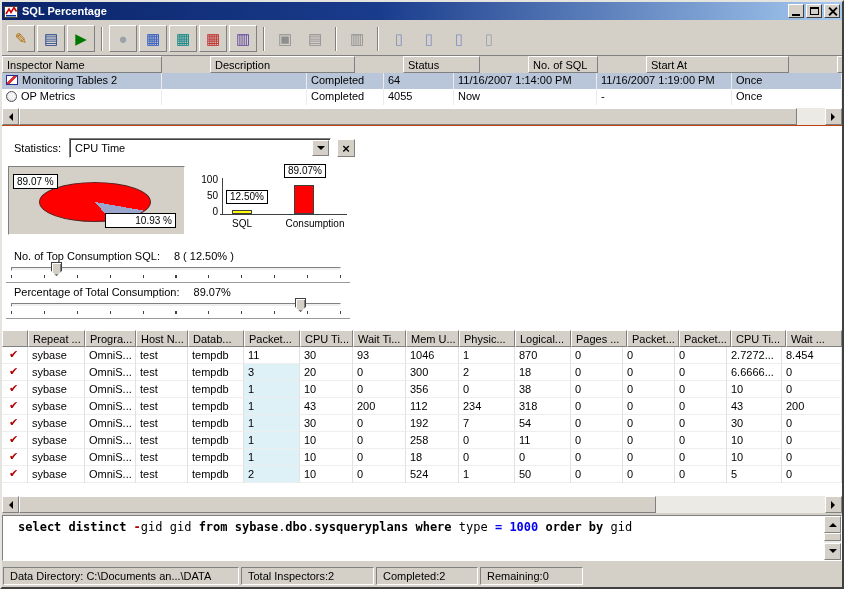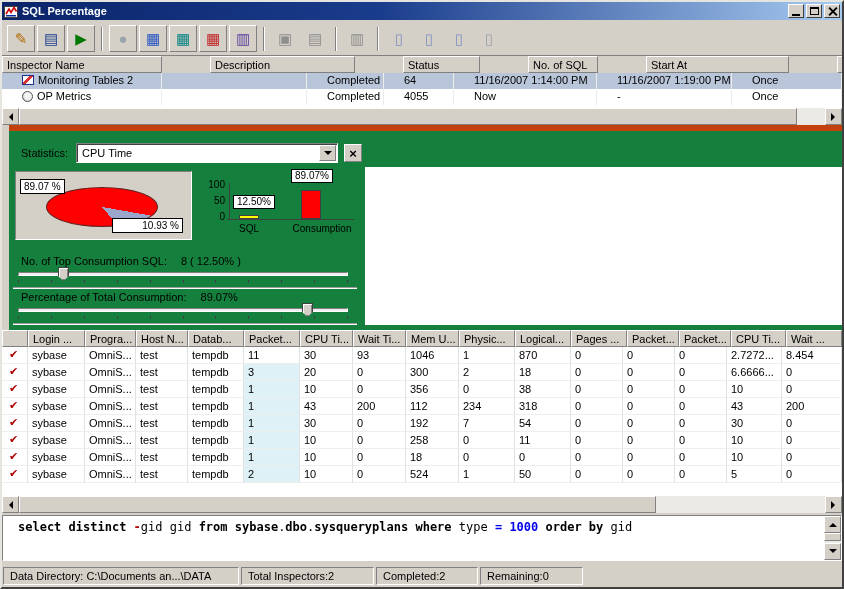--- a/index.html
+++ b/index.html
@@ -61,21 +61,21 @@
   .hcell{
     height:17px; padding:2px 4px; background:#d4d0c8;
     border:1px solid; border-color:#fff #808080 #808080 #fff;
     white-space:nowrap; overflow:hidden; flex:none;
   }
   .hcell.fill{ flex:1; }
   .ins-rows{ position:absolute; left:0; top:71px; right:0; height:35px; background:#fff; }
   .ins-row{ display:flex; height:16px; background:#fff; }
   .ins-row.selected{ background:#b9c6da; }
   .cell{
-    padding:1px 20px; white-space:nowrap; overflow:hidden; flex:none;
+    padding:1px 4px; white-space:nowrap; overflow:hidden; flex:none;
     border-right:1px solid #ececec;
   }
   .cell.fill{ flex:1; }
   .row-ico{ display:inline-block; margin-right:4px; }
   .monitor-icon{ width:12px; height:10px; border:1px solid #20308c;
     background:linear-gradient(135deg,#fff 38%,#e03030 38%,#e03030 58%,#fff 58%);
     vertical-align:-1px; }
   .metrics-icon{ width:11px; height:11px; border:1px solid #505050; border-radius:50%;
     background:radial-gradient(circle at 60% 40%,#f4f4f4 45%,#c0c0c0); vertical-align:-2px; }
   
@@ -92,21 +92,21 @@
     border:1px solid; border-color:#fff #808080 #808080 #fff;
   }
   .sb-thumb.h1{ left:0; width:calc(100% - 28px); }
   .sb-thumb.h2{ left:0; width:79%; }
   .tri{ width:0; height:0; border:4px solid transparent; }
   .tri-l{ border-right-color:#000; margin-left:-3px; }
   .tri-r{ border-left-color:#000; margin-right:-3px; }
   .tri-u{ border-bottom-color:#000; margin-top:-3px; }
   .tri-d{ border-top-color:#000; margin-bottom:-3px; }
   
-  .stats{ position:absolute; left:7px; top:123px; right:0; height:205px; background:#15803d; border-top:6px solid #c2410c; }
+  .stats{ position:absolute; left:0; top:123px; right:0; height:205px; background:#ffffff; border-top:1px solid #c2410c; }
   .stats-white{ position:absolute; left:356px; top:36px; width:480px; height:158px; background:#fff; }
   .stats-row{ position:absolute; left:12px; top:12px; height:20px; display:flex; align-items:center; }
   .stats-label{ margin-right:8px; }
   .combo{
     width:262px; height:20px; background:#fff; display:flex; align-items:center;
     border:1px solid; border-color:#808080 #fff #fff #808080;
     box-shadow:inset 1px 1px 0 #404040;
   }
   .combo-text{ flex:1; padding:0 5px; }
   .combo-btn{
@@ -380,21 +380,21 @@
     <div class="slider" id="slider2">
       <div class="sl-track"></div>
       <div class="sl-ticks"></div>
       <div class="sl-thumb" style="left: 289px;"></div>
     </div>
     <div class="groove g2"></div>
   </div>
 
   <div class="grid-header" id="gridHeader">
       <div class="hcell" style="width: 26px;"></div>
-      <div class="hcell" style="width: 57px;">Login ...</div>
+      <div class="hcell" style="width: 57px;">Repeat ...</div>
       <div class="hcell" style="width: 51px;">Progra...</div>
       <div class="hcell" style="width: 52px;">Host N...</div>
       <div class="hcell" style="width: 56px;">Datab...</div>
       <div class="hcell" style="width: 56px;">Packet...</div>
       <div class="hcell" style="width: 53px;">CPU Ti...</div>
       <div class="hcell" style="width: 53px;">Wait Ti...</div>
       <div class="hcell" style="width: 53px;">Mem U...</div>
       <div class="hcell" style="width: 56px;">Physic...</div>
       <div class="hcell" style="width: 56px;">Logical...</div>
       <div class="hcell" style="width: 56px;">Pages ...</div>

